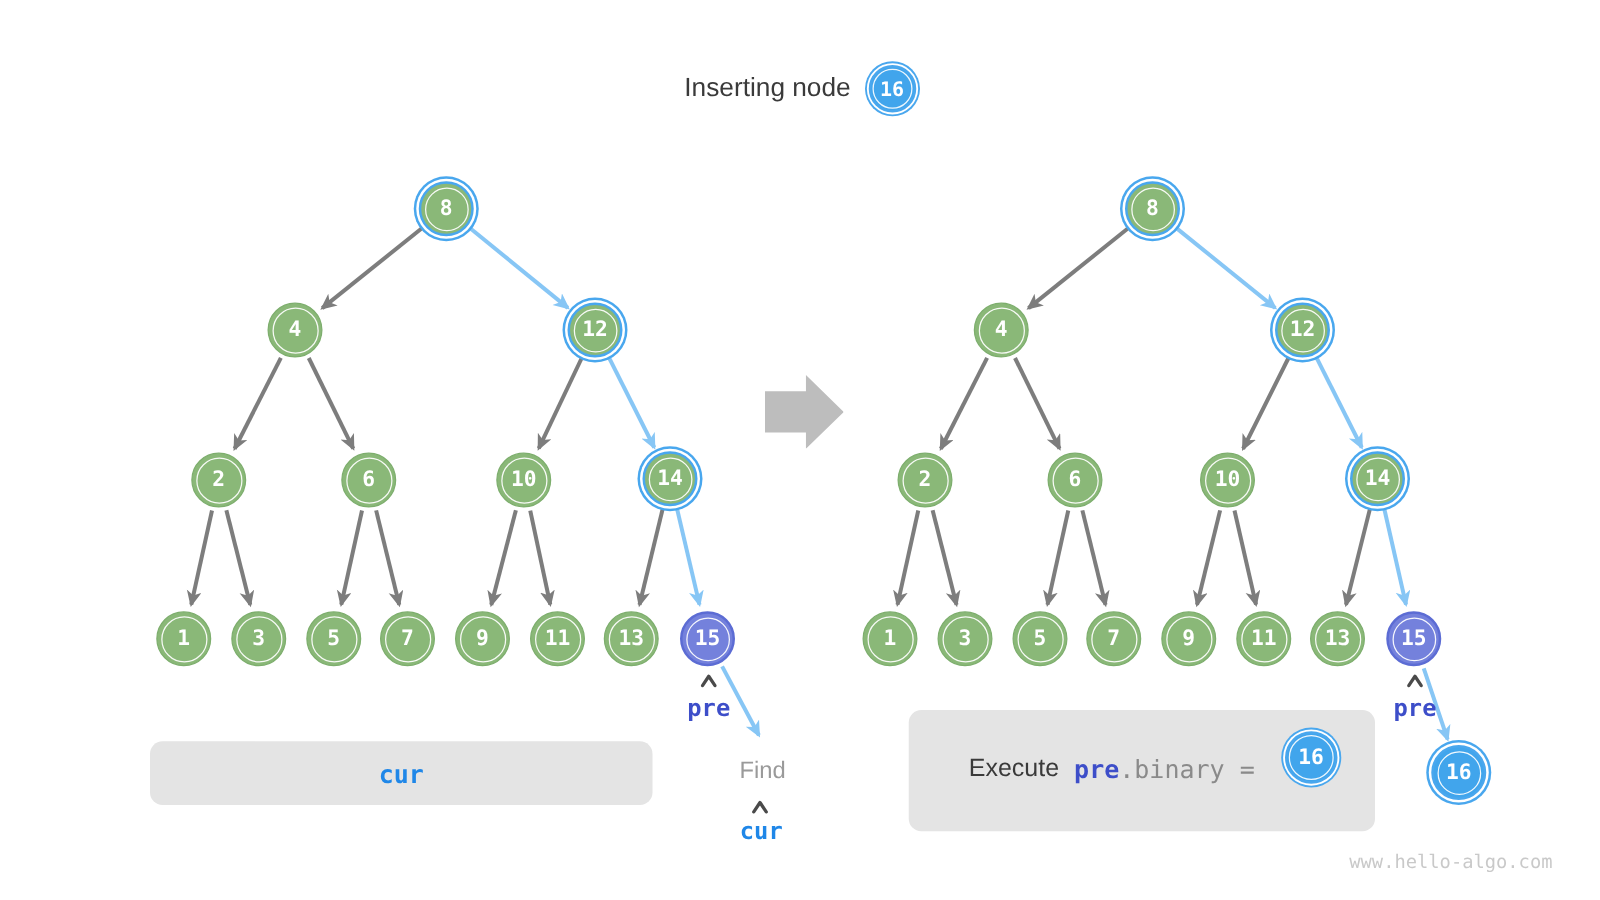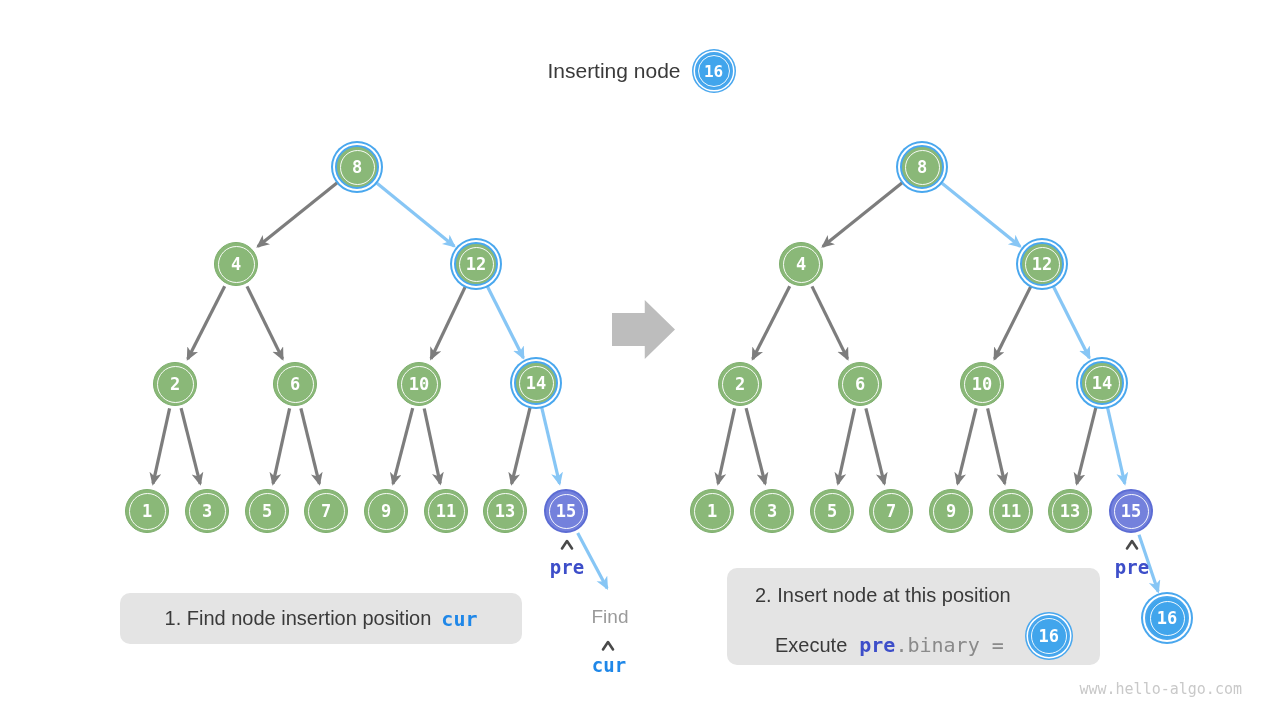--- a/index.html
+++ b/index.html
@@ -151,26 +151,24 @@
   <div id="labels-layer">
       <div class="lbl pre" style="left: 567px; top: 567px;">pre</div>
       <div class="lbl none" style="left: 610px; top: 617px;">Find</div>
       <div class="lbl cur" style="left: 609px; top: 665px;">cur</div>
       <div class="lbl pre" style="left: 1132px; top: 567px;">pre</div>
     </div>
 
   <div id="big-arrow"></div>
 
   <div id="step1" class="stepbox">
-    <span>1. Find node insertion position</span>
     <span class="code cur">cur</span>
   </div>
 
   <div id="step2" class="stepbox">
-    <div class="line1">2. Insert node at this position</div>
     <div class="line2">
       <span>Execute</span>
       <span class="gap"></span>
       <span class="code pre">pre</span>
       <span class="code gray">.</span>
       <span class="code gray">binary</span>
       <span class="code gray" style="white-space:pre;"> = </span>
       <span class="gap"></span>
       <span class="inline-node sz42" style="position:relative;">16</span>
     </div>

